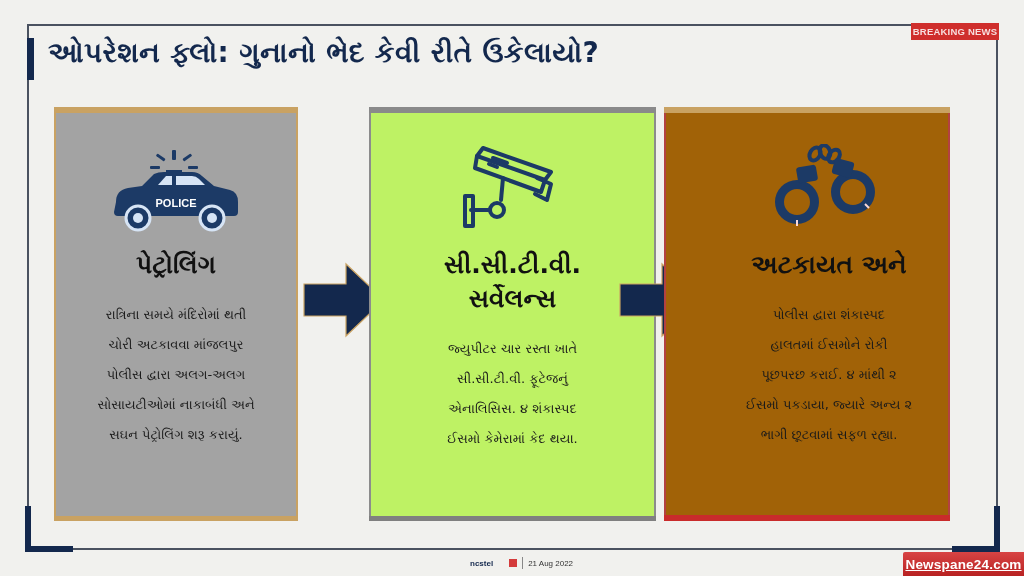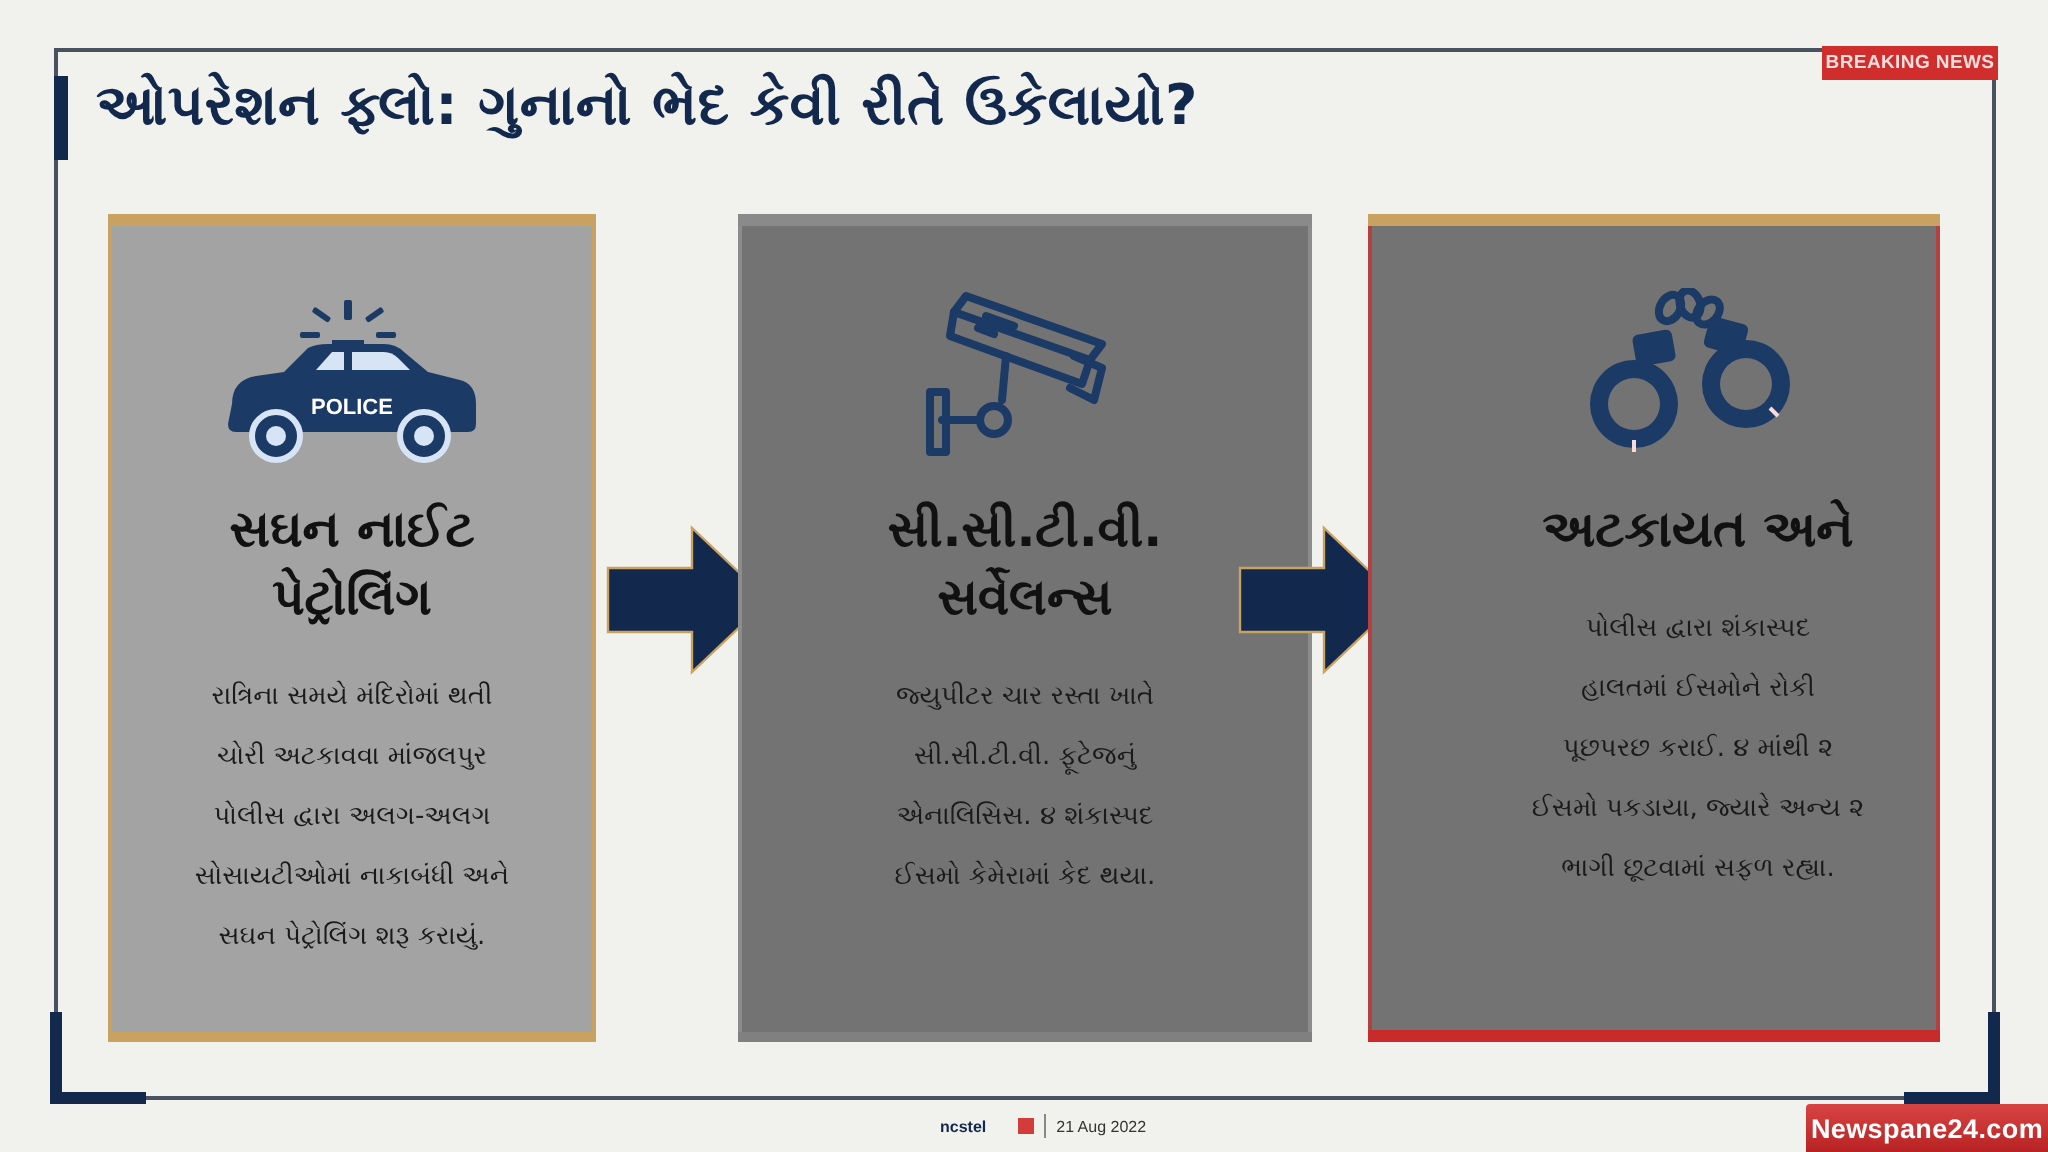--- a/index.html
+++ b/index.html
@@ -41,23 +41,23 @@
   .corner-br-h { position: absolute; left: 952px; top: 546px; width: 48px; height: 6px; background: #13284d; }
 
   .card {
     position: absolute; top: 108px; height: 412px;
     border: 2px solid;
     display: flex; flex-direction: column; align-items: center;
   }
   .card .topbar { position: absolute; left: -2px; right: -2px; top: -3px; height: 6px; }
   .card-1 { left: 54px; width: 244px; background: #a3a3a3; border-color: #c9a262; }
   .card-1 .topbar { background: #c9a262; }
-  .card-2 { left: 369px; width: 287px; background: #737373; border-color: #8c8c8c; }
+  .card-2 { left: 369px; width: 287px; background: #bef264; border-color: #8c8c8c; }
   .card-2 .topbar { background: #8a8a8a; }
-  .card-3 { left: 684px; width: 286px; background: #737373; border-color: #b34141; padding-left: 44px; }
+  .card-3 { left: 664px; width: 286px; background: #a16207; border-color: #b34141; padding-left: 44px; }
   .card-3 .topbar { background: #c9a262; }
   .card-3 .bottombar { position: absolute; left: -2px; right: -2px; bottom: -3px; height: 6px; background: #c92b2b; }
   .card-1 .bottombar { position: absolute; left: -2px; right: -2px; bottom: -3px; height: 5px; background: #c9a262; }
   .card-2 .bottombar { position: absolute; left: -2px; right: -2px; bottom: -3px; height: 5px; background: #808080; }
 
   .icon-wrap { margin-top: 34px; height: 90px; display: flex; align-items: center; justify-content: center; }
   .card-title {
     margin-top: 14px; font-size: 25px; font-weight: bold; line-height: 34px;
     text-align: center; color: #111;
   }
@@ -74,21 +74,21 @@
     font-family: "Liberation Sans", sans-serif; font-size: 8px; color: #333;
   }
   .footer .logo { font-size: 8px; font-weight: bold; color: #13284d; display: flex; align-items: center; gap: 16px; }
   .footer .logo .sq { width: 8px; height: 8px; background: #d43b3b; display: inline-block; }
   .footer .sep { width: 1px; height: 12px; background: #888; }
   .watermark {
     position: absolute; left: 903px; top: 552px; width: 121px; height: 24px;
     background: linear-gradient(#d84444, #b82222);
     color: #fff; font-family: "Liberation Sans", sans-serif; font-weight: bold;
     font-size: 13.5px; display: flex; align-items: center; justify-content: center;
-    letter-spacing: 0.2px; border-top-left-radius: 2px;
+    letter-spacing: 0.2px; border-top-left-radius: 2px; text-decoration: underline;
   }
 </style>
 </head>
 <body>
 
 <div class="frame"></div>
 <div class="title-accent"></div>
 <h1 class="title">ઓપરેશન ફ્લો: ગુનાનો ભેદ કેવી રીતે ઉકેલાયો?</h1>
 <div class="breaking">BREAKING NEWS</div>
 
@@ -108,21 +108,20 @@
       <path d="M52 41 L60 32 L66 32 L66 41 Z" fill="#d6e4f5"></path>
       <path d="M70 32 L86 32 Q90 32 93 35 L99 41 L70 41 Z" fill="#d6e4f5"></path>
       <text x="70" y="63" text-anchor="middle" font-family="Liberation Sans, sans-serif" font-weight="bold" font-size="11" fill="#ffffff">POLICE</text>
       <circle cx="32" cy="74" r="12" fill="#1c3a66" stroke="#d6e4f5" stroke-width="3"></circle>
       <circle cx="32" cy="74" r="5" fill="#d6e4f5"></circle>
       <circle cx="106" cy="74" r="12" fill="#1c3a66" stroke="#d6e4f5" stroke-width="3"></circle>
       <circle cx="106" cy="74" r="5" fill="#d6e4f5"></circle>
     </svg>
   </div>
   <div class="card-title">
-    <div>સઘન નાઈટ</div>
     <div>પેટ્રોલિંગ</div>
   </div>
   <div class="card-body">
     <div>રાત્રિના સમયે મંદિરોમાં થતી</div>
     <div>ચોરી અટકાવવા માંજલપુર</div>
     <div>પોલીસ દ્વારા અલગ-અલગ</div>
     <div>સોસાયટીઓમાં નાકાબંધી અને</div>
     <div>સઘન પેટ્રોલિંગ શરૂ કરાયું.</div>
   </div>
   <div class="bottombar"></div>

